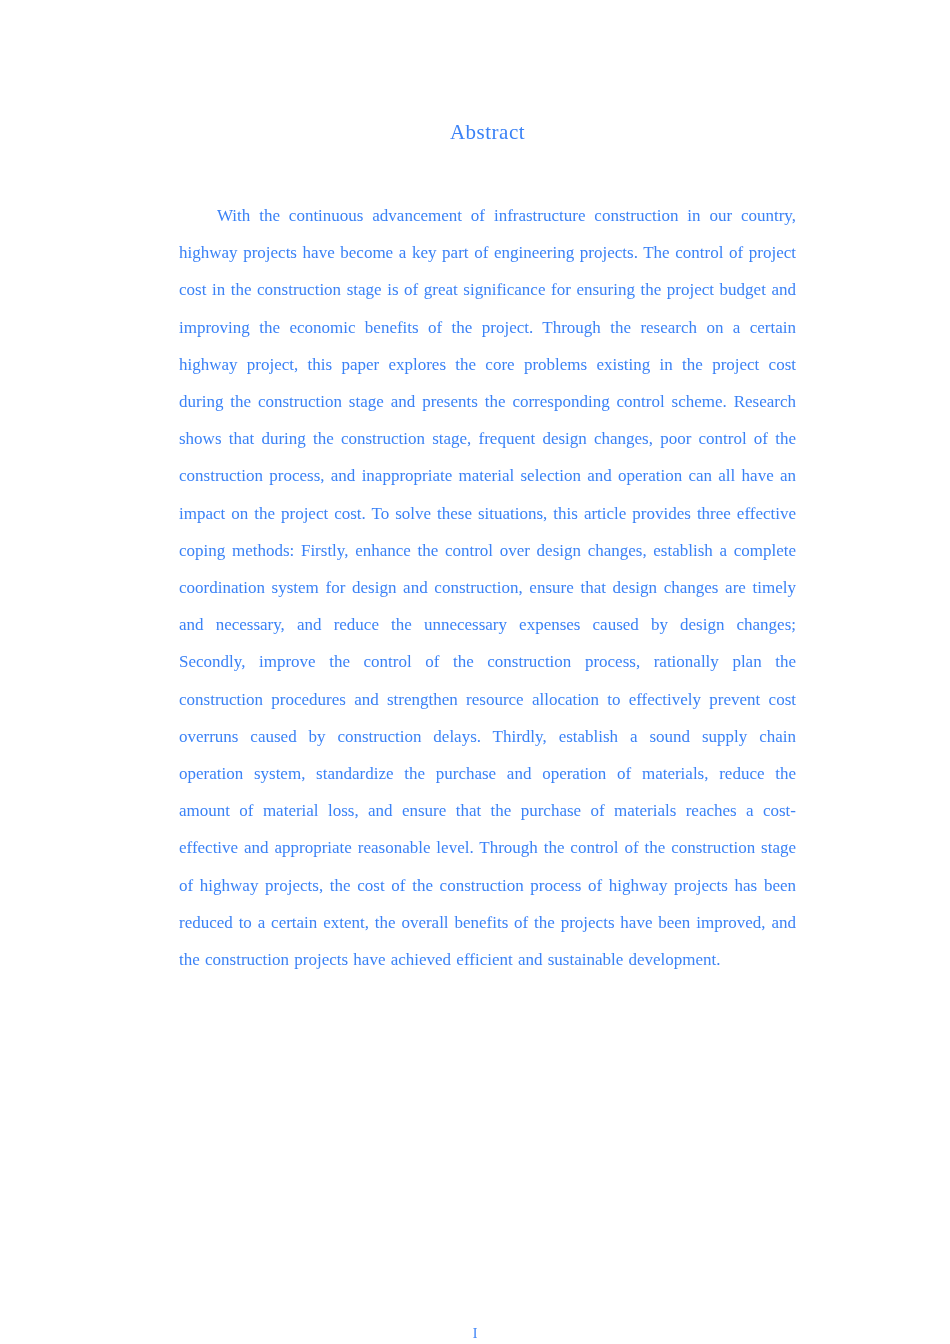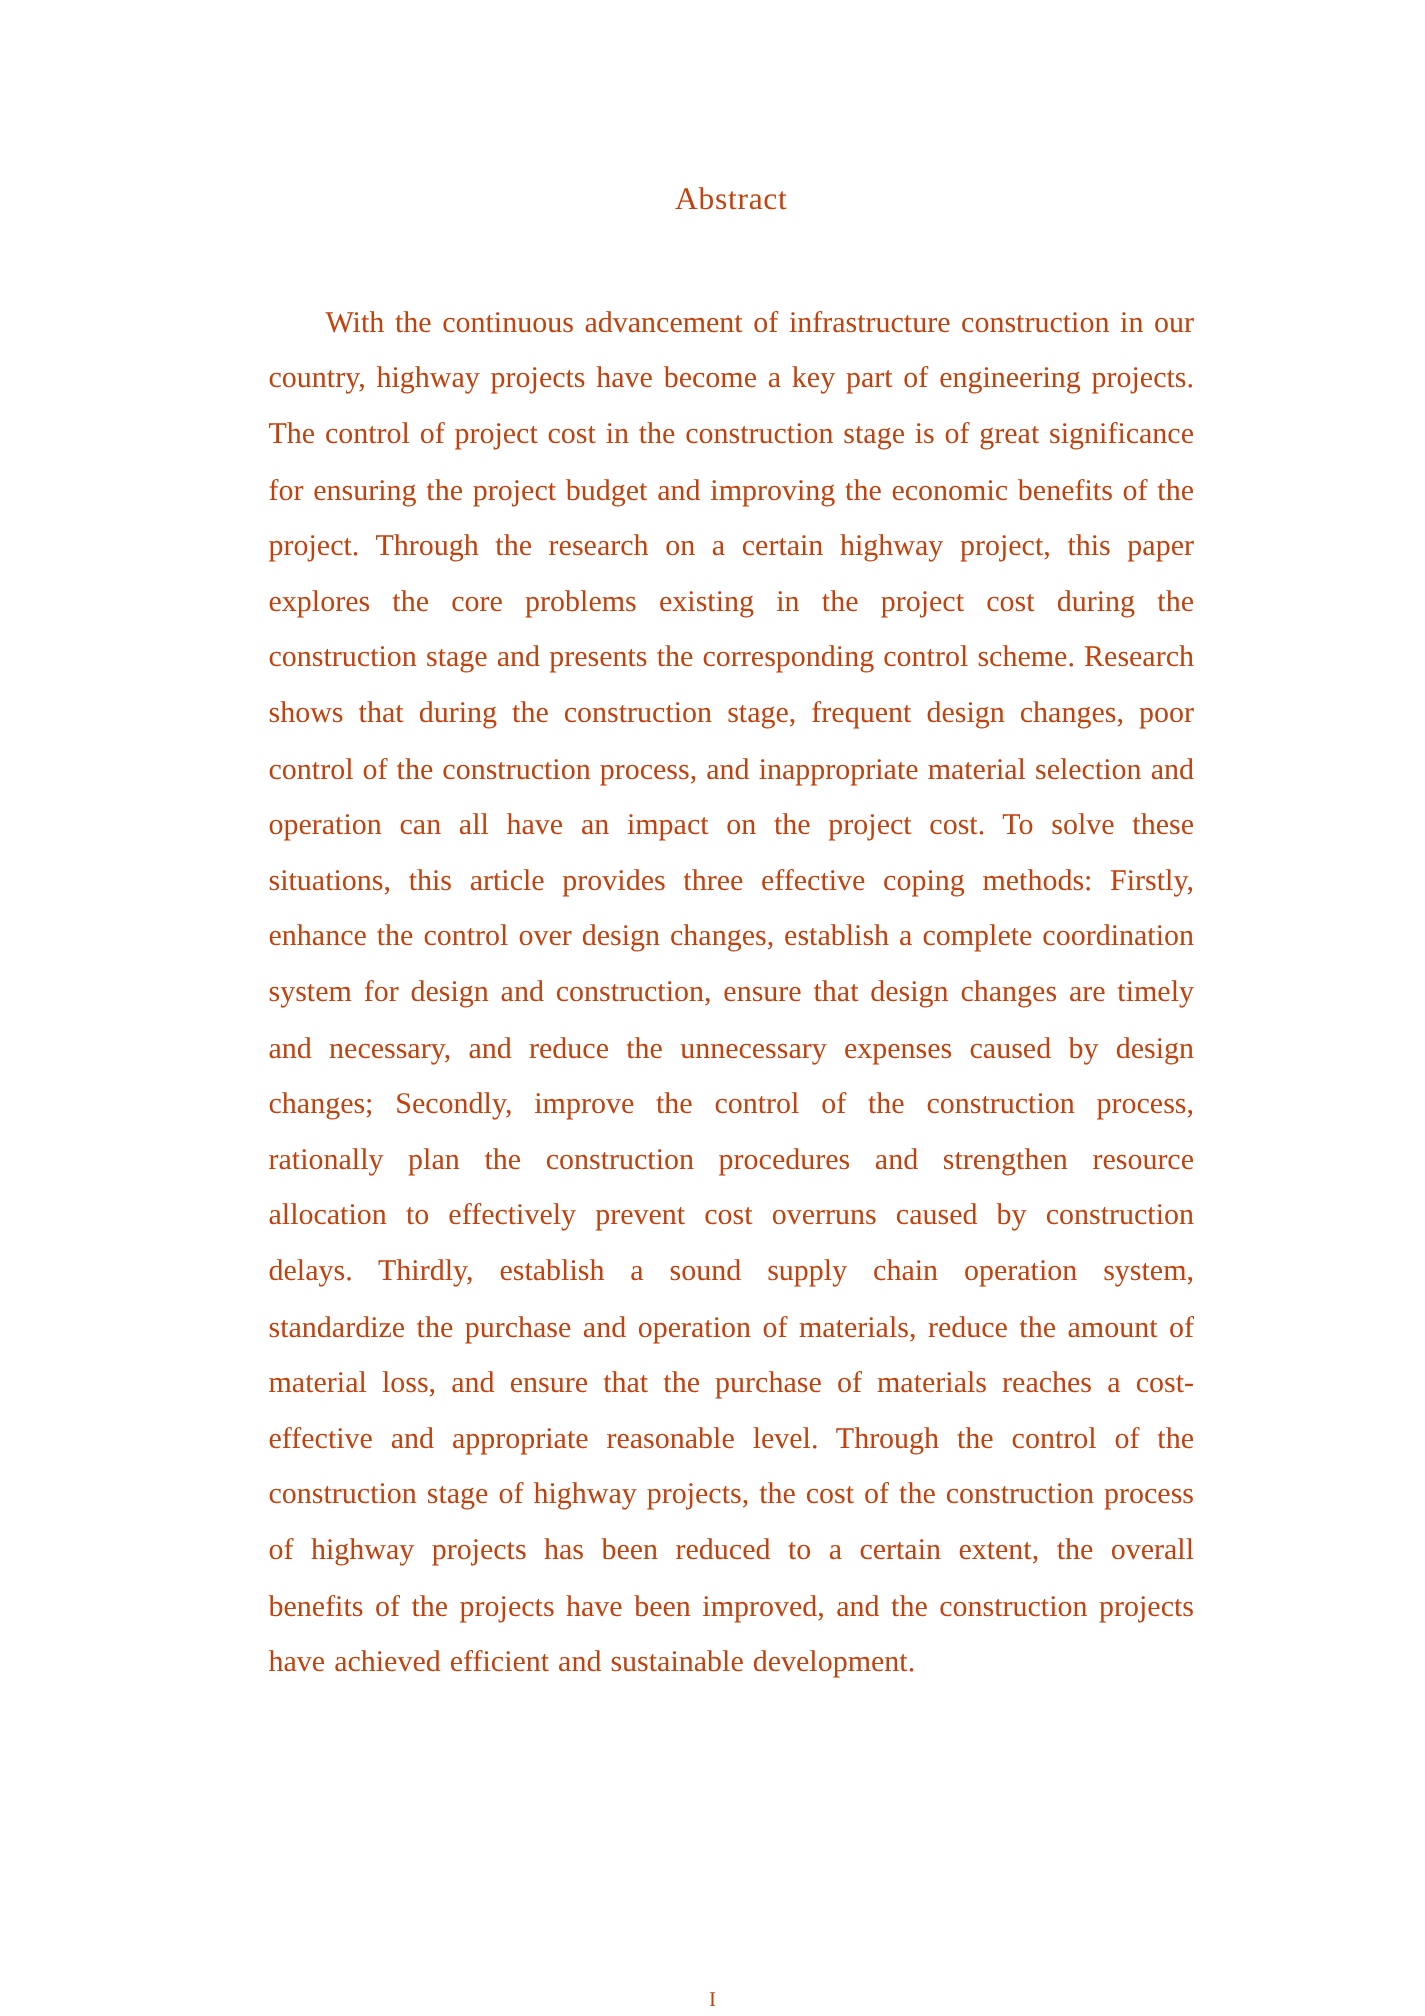--- a/index.html
+++ b/index.html
@@ -9,32 +9,32 @@
   }
   .page {
     position: relative;
     width: 818px;
     height: 1344px;
     margin: 0 auto;
     background: #ffffff;
     box-sizing: border-box;
     padding: 120px 88px 0 113px;
     font-family: "Liberation Serif", "DejaVu Serif", serif;
-    color: #c2410c;
+    color: #3b82f6;
   }
   .doc-title {
     font-family: "Liberation Serif", "DejaVu Serif", serif;
     font-size: 21px;
     font-weight: normal;
     text-align: center;
     margin: 0 0 52px 0;
     letter-spacing: 0.5px;
   }
   .abstract-body {
-    font-size: 20px;
+    font-size: 17px;
     line-height: 37.2px;
     text-align: justify;
     text-indent: 38px;
     margin: 0;
     word-spacing: 1px;
   }
   .keywords-line {
     font-size: 16px;
     line-height: 37.2px;
     text-align: justify;

